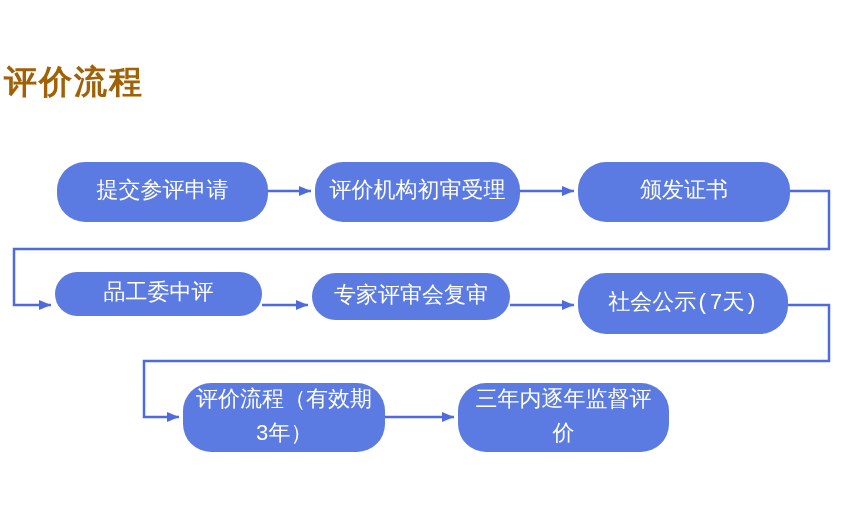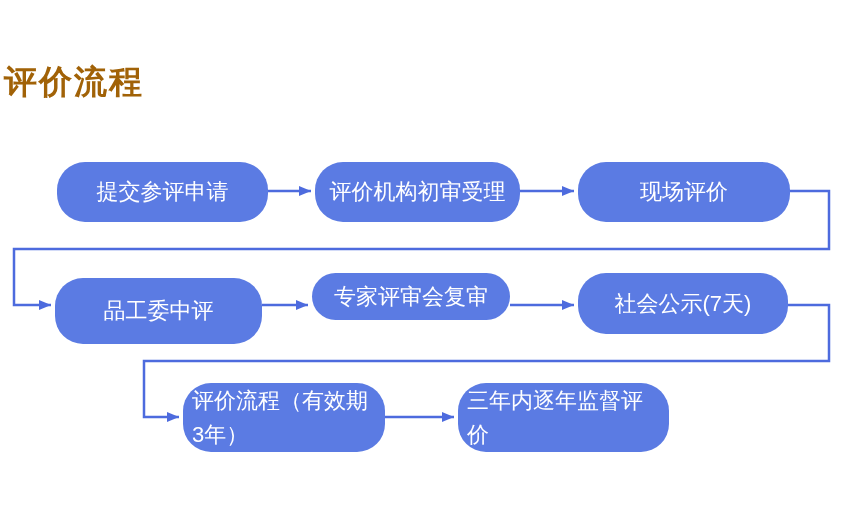--- a/index.html
+++ b/index.html
@@ -33,31 +33,33 @@
     height: 522px;
   }
   .flow-node {
     position: absolute;
     background: #5b7be3;
     color: #ffffff;
     border-radius: 28px;
     display: flex;
     align-items: center;
     justify-content: center;
+    text-align: center;
     font-size: 22px;
     line-height: 34px;
     padding: 0 9px;
     box-sizing: border-box;
+    font-family: Liberation Mono, monospace;
   }
   
   .n1 { left: 57px;  top: 162px; width: 211px; height: 60px; }
   .n2 { left: 315px; top: 162px; width: 205px; height: 60px; }
   .n3 { left: 578px; top: 162px; width: 212px; height: 60px; }
   
-  .n4 { left: 55px;  top: 278px; width: 207px; height: 66px; }
+  .n4 { left: 55px;  top: 272px; width: 207px; height: 44px; }
   .n5 { left: 312px; top: 273px; width: 198px; height: 47px; }
   .n6 { left: 578px; top: 273px; width: 210px; height: 61px; }
   
   .n7 { left: 183px; top: 383px; width: 202px; height: 69px; }
   .n8 { left: 458px; top: 383px; width: 211px; height: 69px; }
 </style>
 </head>
 <body>
 
 <div class="canvas">
@@ -76,21 +78,21 @@
       <path d="M790 191 H829 V249 H14 V305 H51" marker-end="url(#arrowhead)"></path>
       <path d="M262 305 H308" marker-end="url(#arrowhead)"></path>
       <path d="M510 305 H574" marker-end="url(#arrowhead)"></path>
       <path d="M788 305 H829 V361 H144 V417 H179" marker-end="url(#arrowhead)"></path>
       <path d="M385 417 H454" marker-end="url(#arrowhead)"></path>
     </g>
   </svg>
 
   <div class="flow-node n1">提交参评申请</div>
   <div class="flow-node n2">评价机构初审受理</div>
-  <div class="flow-node n3">现场评价</div>
+  <div class="flow-node n3">颁发证书</div>
 
   <div class="flow-node n4">品工委中评</div>
   <div class="flow-node n5">专家评审会复审</div>
   <div class="flow-node n6">社会公示(7天)</div>
 
   <div class="flow-node n7">评价流程（有效期3年）</div>
   <div class="flow-node n8">三年内逐年监督评价</div>
 
 </div>
 

